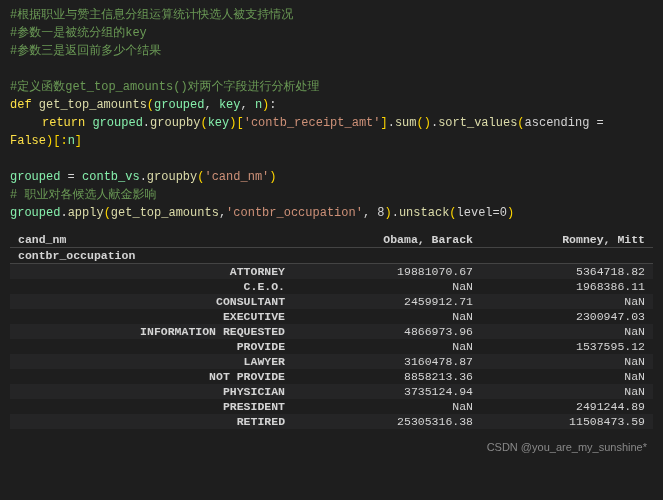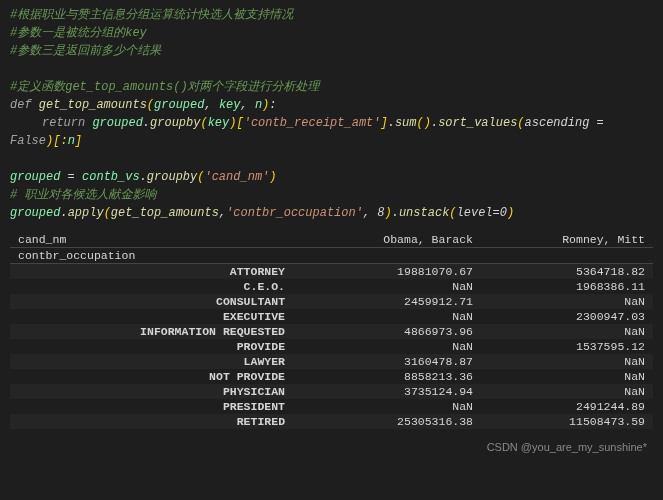--- a/index.html
+++ b/index.html
@@ -13,21 +13,21 @@
       overflow-x: hidden;
     }
 
     .code-section {
       background: #1e1e1e;
       padding: 6px 10px;
       line-height: 1.5;
     }
 
     .code-comment { color: #6a9955; }
-    .code-keyword { color: #a3a3a3; }
+    .code-keyword { color: #fde047; }
     .code-function { color: #dcdcaa; }
     .code-string { color: #ce9178; }
     .code-param { color: #86efac; }
     .code-operator { color: #d4d4d4; }
     .code-bracket { color: #ffd700; }
 
     .table-section {
       background: #1e1e1e;
       padding: 4px 10px 10px 10px;
     }
@@ -35,21 +35,21 @@
     .data-table {
       border-collapse: collapse;
       width: 100%;
       font-size: 11.5px;
       color: #d4d4d4;
     }
 
     .data-table th {
       text-align: right;
       padding: 1px 8px;
-      font-weight: normal;
+      font-weight: bold;
       color: #d4d4d4;
       border-bottom: 1px solid #444;
     }
 
     .data-table th.header-label {
       text-align: left;
       color: #d4d4d4;
     }
 
     .data-table td {
@@ -84,21 +84,20 @@
     .watermark {
       color: #888;
       font-size: 11px;
       text-align: right;
       padding: 2px 16px;
       font-family: Arial, sans-serif;
     }
 
     .code-line {
       display: block;
-      font-style: italic;
     }
     .indent2 { display: inline-block; width: 32px; }
   </style>
 </head>
 <body>
 
 <div class="code-section">
   <span class="code-line code-comment">#根据职业与赞主信息分组运算统计快选人被支持情况</span>
   <span class="code-line code-comment">#参数一是被统分组的key</span>
   <span class="code-line code-comment">#参数三是返回前多少个结果</span>

